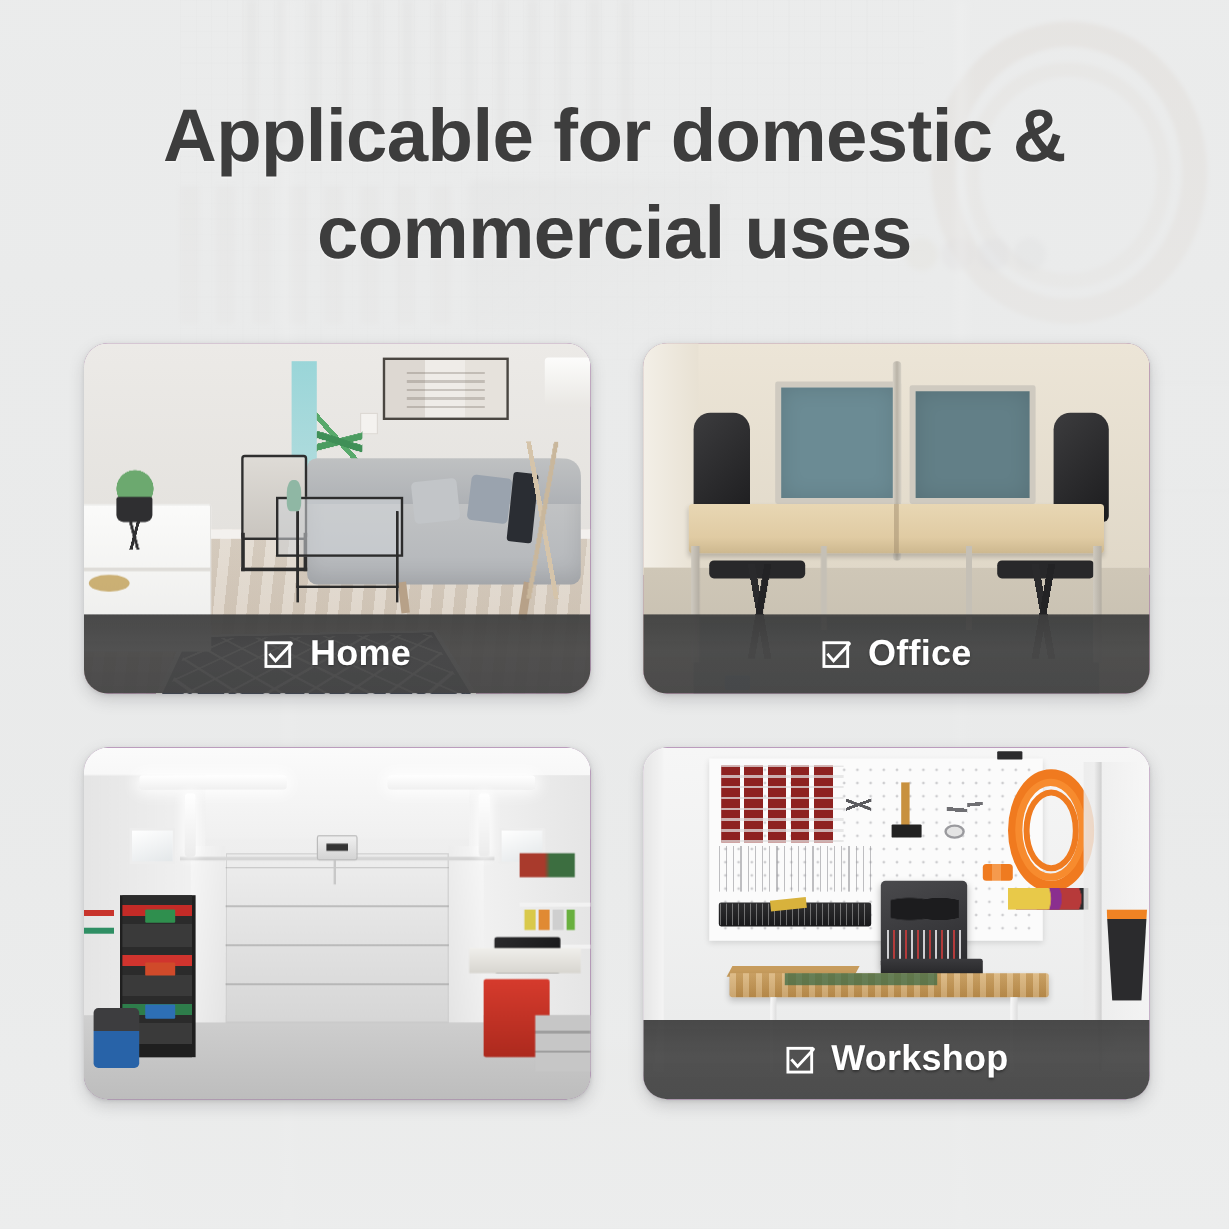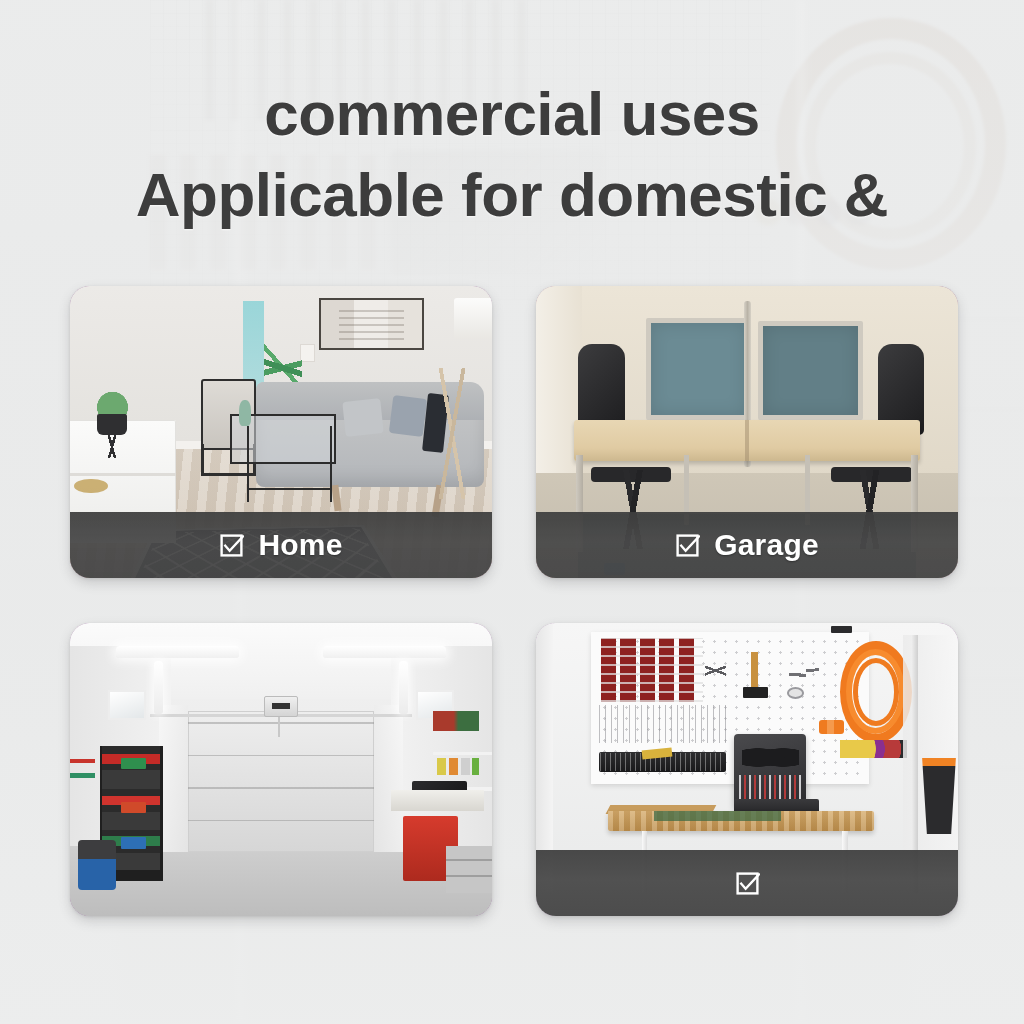--- a/index.html
+++ b/index.html
@@ -461,22 +461,22 @@
   <div class="bg-coil2"></div>
   <div class="bg-tapes"></div>
   <div class="bg-shelf"></div>
   <div class="bg-bench"></div>
   <div class="bg-post-l"></div>
   <div class="bg-post-r"></div>
   <div class="bg-wash"></div>
 </div>
 
 <h1 class="headline">
+  <span class="ln">Applicable for domestic &amp;</span>
   <span class="ln">commercial uses</span>
-  <span class="ln">Applicable for domestic &amp;</span>
 </h1>
 
 <div class="grid">
 
   <div class="card">
     <div class="photo lr">
       <div class="lr-wall-back"></div>
       <div class="lr-accent"></div>
       <div class="lr-floor"></div>
       <div class="lr-baseboard"></div>
@@ -538,21 +538,21 @@
       <div class="of-legM2"></div>
       <div class="of-chairLbase"></div>
       <div class="of-chairRbase"></div>
       <div class="of-blue"></div>
     </div>
     <div class="label-bar">
       <svg class="chk" viewBox="0 0 24 24">
         <rect x="2.5" y="2.5" width="19" height="19" fill="none" stroke="#ffffff" stroke-width="2.3"></rect>
         <path d="M6 12.2 L10.2 17 L23 3.2" fill="none" stroke="#ffffff" stroke-width="2.3" stroke-linecap="square"></path>
       </svg>
-      <span class="label-text">Garage</span>
+      <span class="label-text">Office</span>
     </div>
   </div>
 
   <div class="card">
     <div class="photo ga">
       <div class="ga-ceil"></div>
       <div class="ga-wallL"></div>
       <div class="ga-wallR"></div>
       <div class="ga-floor"></div>
       <div class="ga-doorframeL"></div>
@@ -614,16 +614,17 @@
       <div class="ws-bench"></div>
       <div class="ws-mat"></div>
       <div class="ws-legL"></div>
       <div class="ws-legR"></div>
     </div>
     <div class="label-bar">
       <svg class="chk" viewBox="0 0 24 24">
         <rect x="2.5" y="2.5" width="19" height="19" fill="none" stroke="#ffffff" stroke-width="2.3"></rect>
         <path d="M6 12.2 L10.2 17 L23 3.2" fill="none" stroke="#ffffff" stroke-width="2.3" stroke-linecap="square"></path>
       </svg>
+      <span class="label-text">Workshop</span>
     </div>
   </div>
 
 </div>
 
 </body></html>

